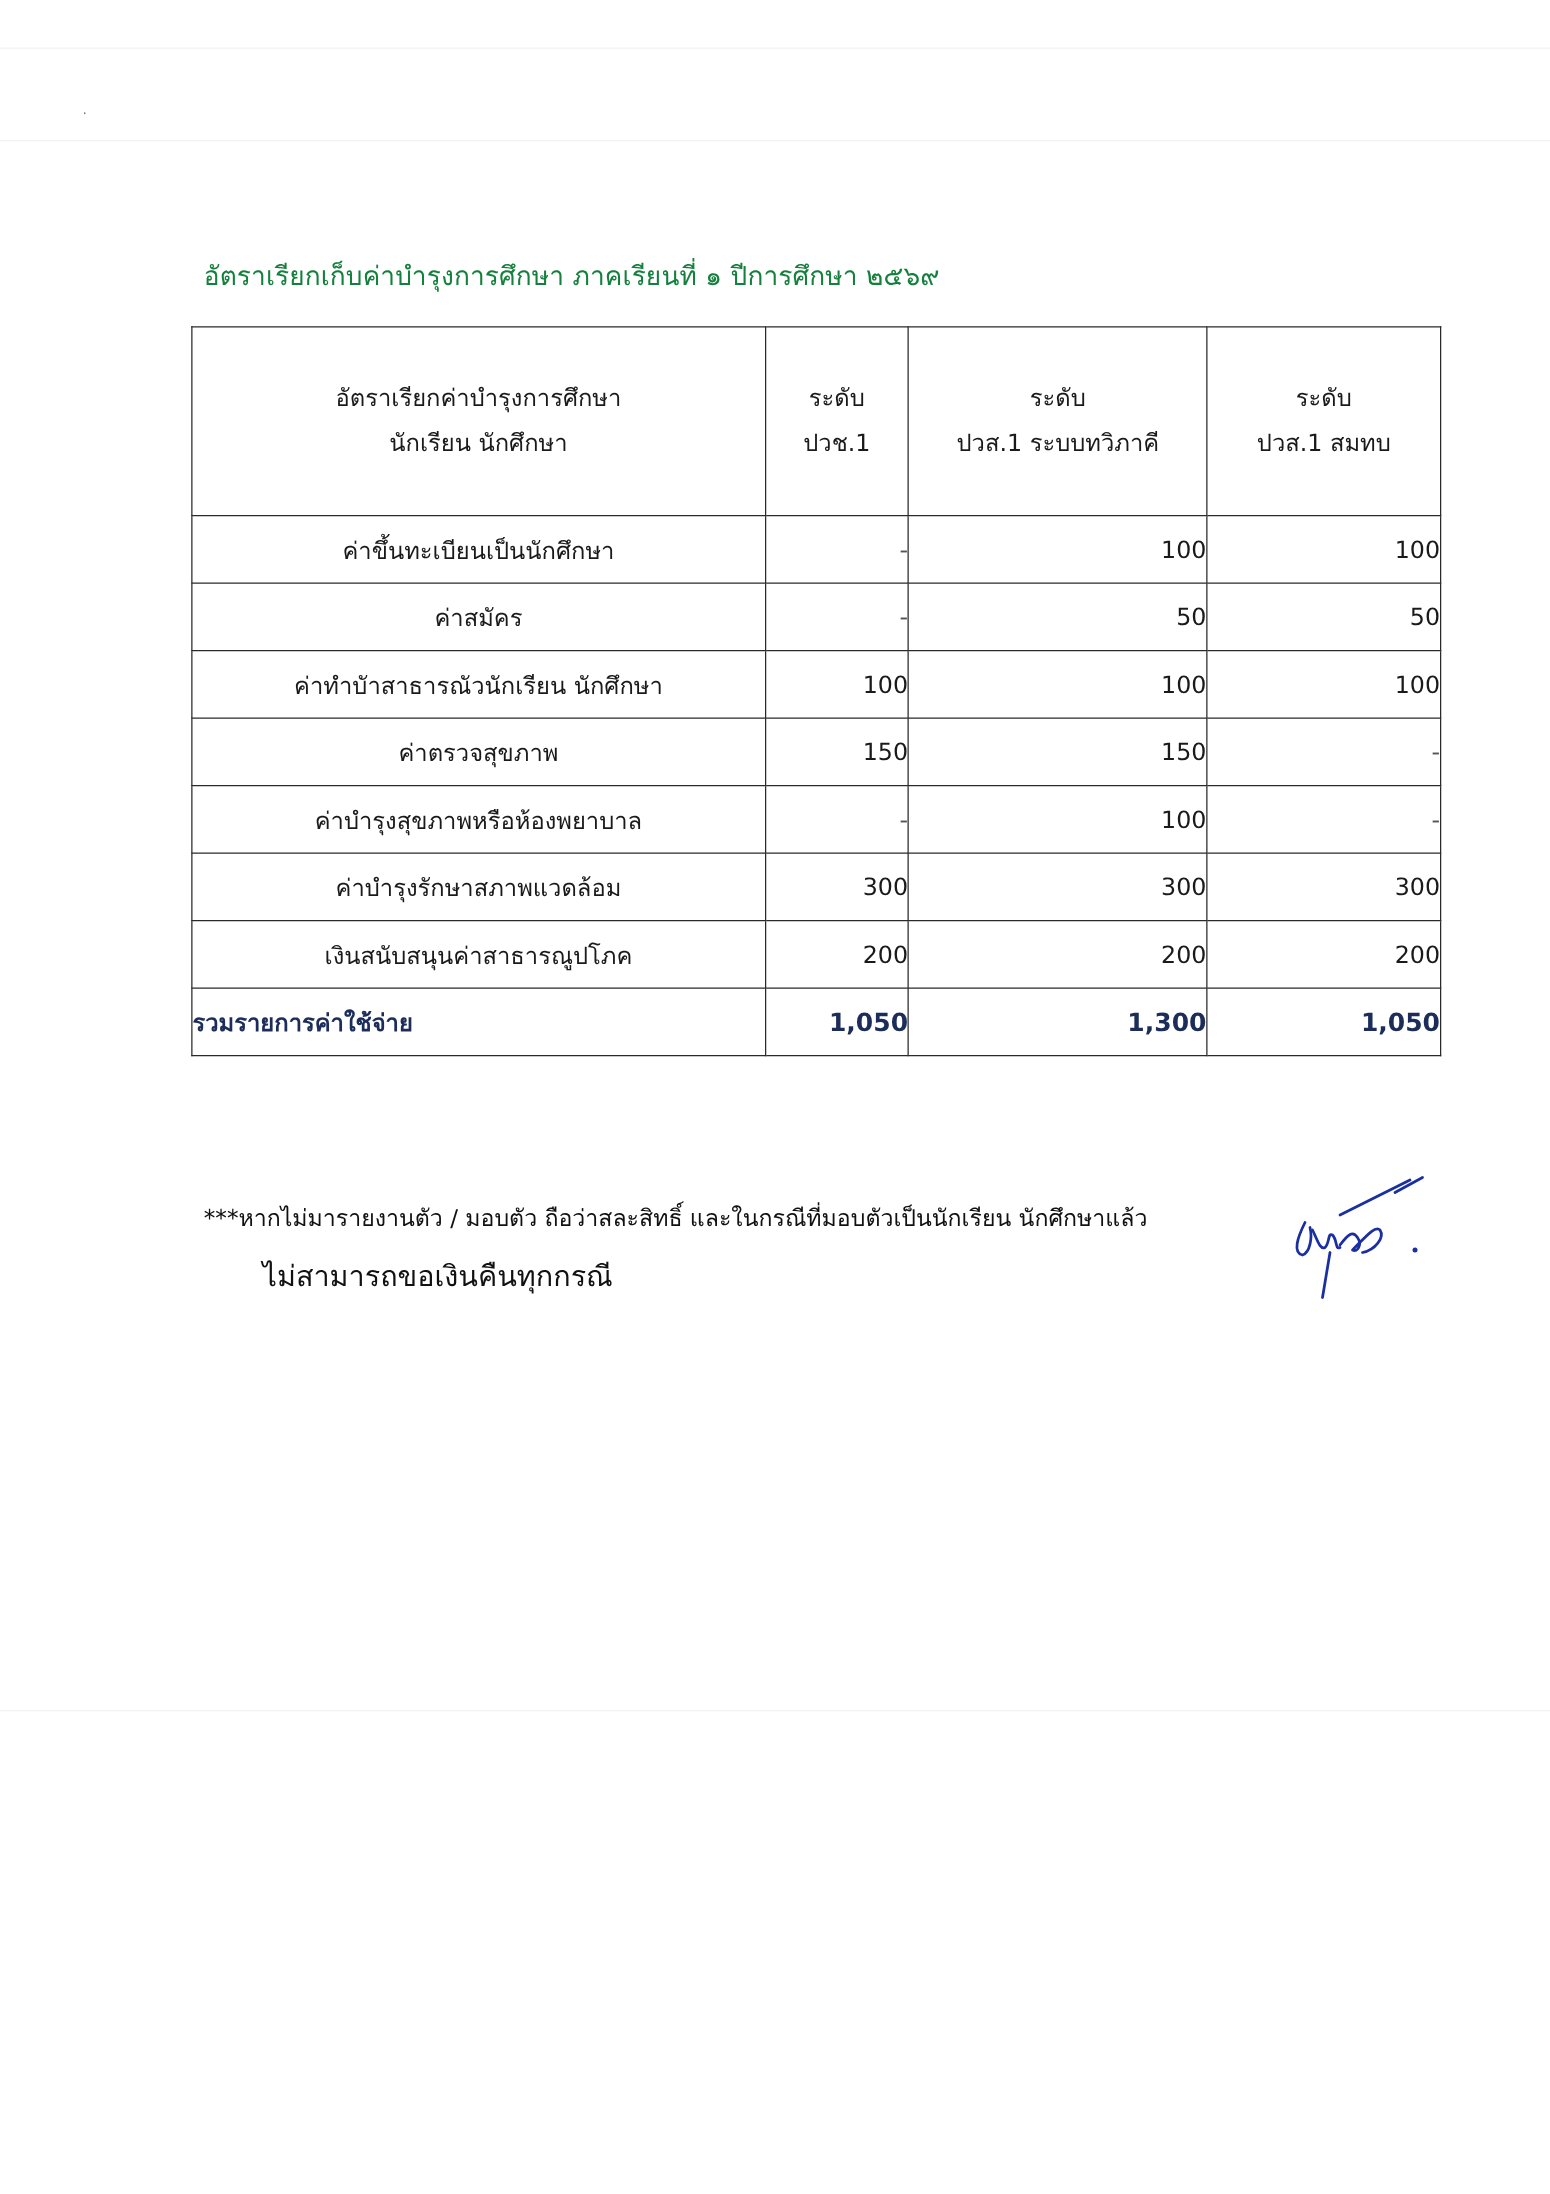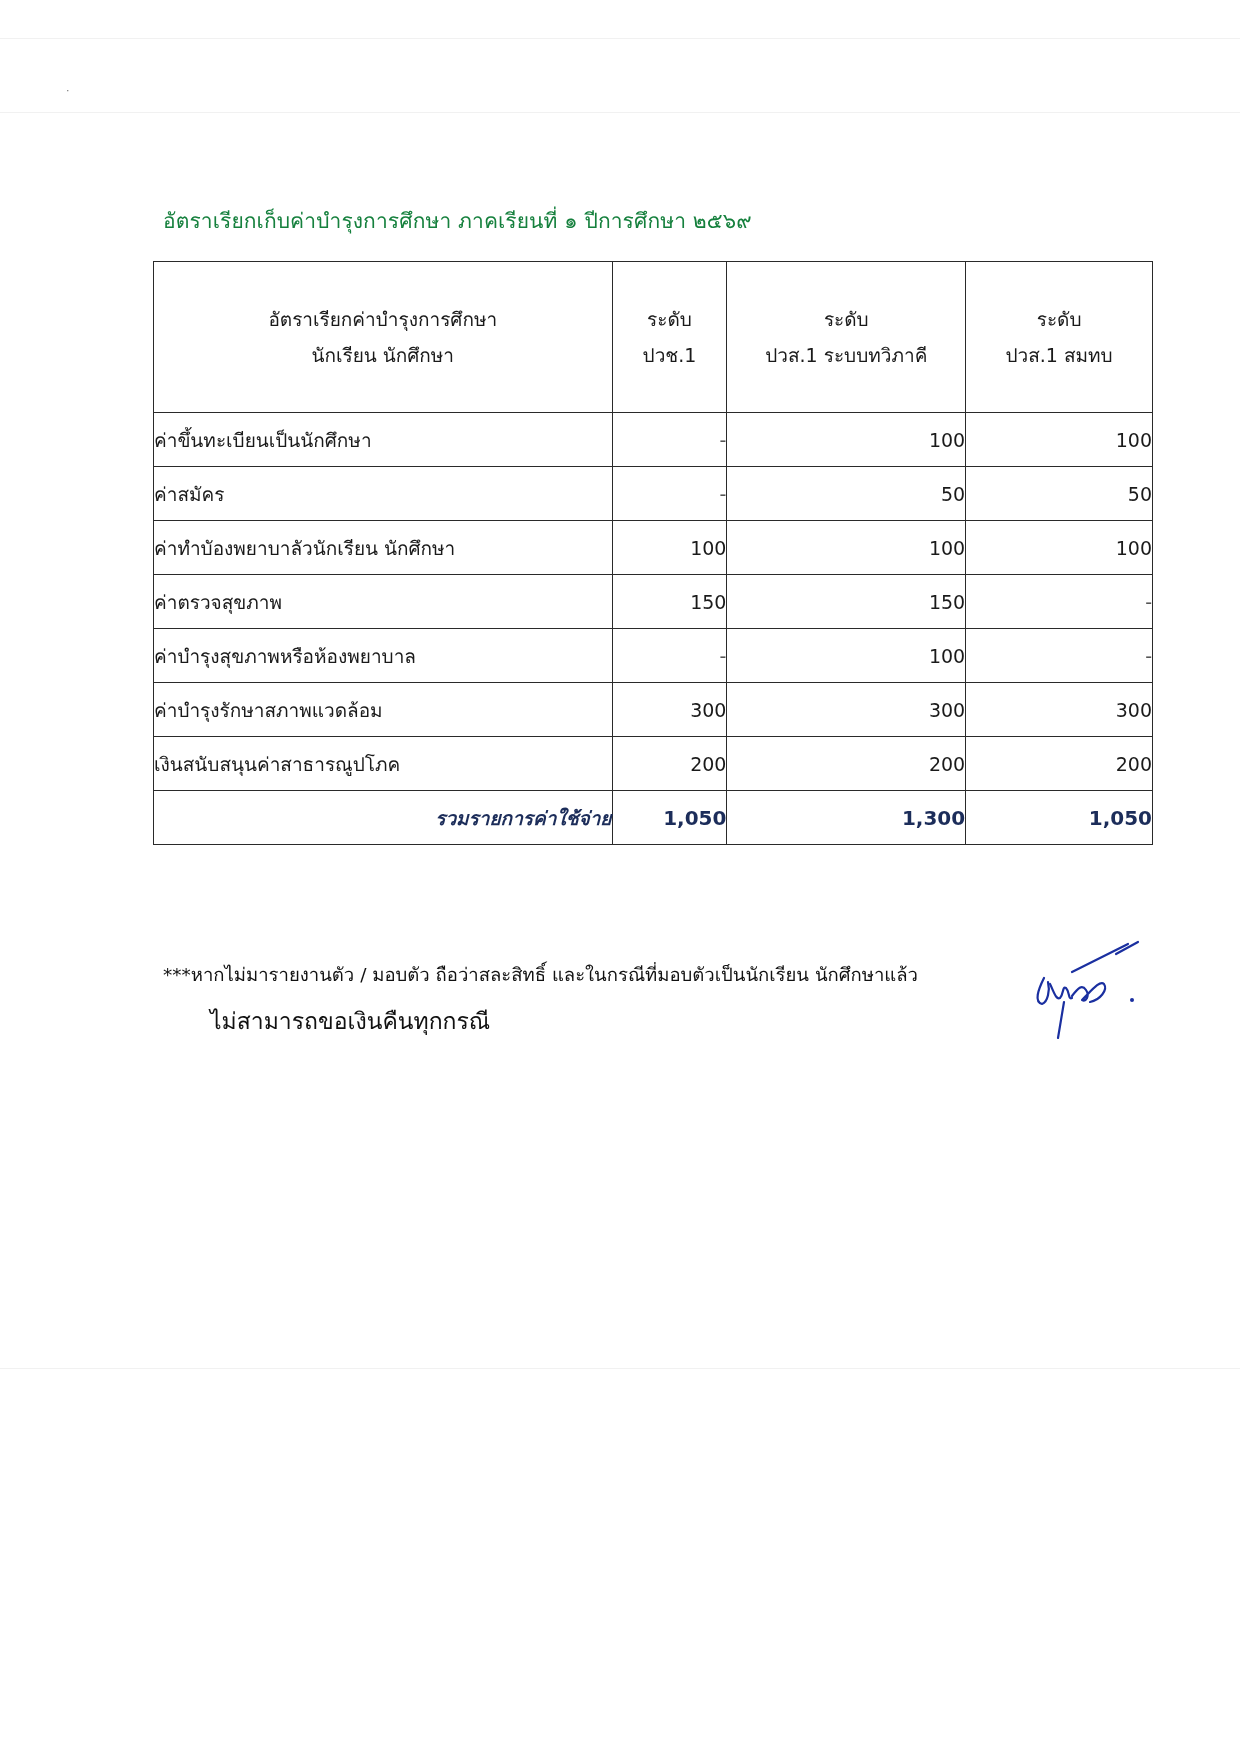--- a/index.html
+++ b/index.html
@@ -15,26 +15,26 @@
     white-space: nowrap; letter-spacing: 0.1px;
   }
   table.fees {
     position: absolute; left: 153px; top: 261px; width: 1000px;
     border-collapse: collapse; font-size: 19px;
   }
   table.fees td, table.fees th { border: 1.5px solid #2a2a2a; padding: 0; margin-left: 40px; }
   table.fees th { font-weight: normal; height: 150px; vertical-align: middle; text-align: center; line-height: 36px; }
   col.c1 { width: 459px; } col.c2 { width: 115px; } col.c3 { width: 239px; } col.c4 { width: 187px; }
   table.fees td { height: 53px; }
-  td.item { padding-left: 28px; text-align: left; }
+  td.item { padding-left: 28px; text-align: center; }
   td.num { text-align: right; padding-right: 14px; }
   td.dash { color: #555; }
   tr.total td { color: #1c2d5a; font-weight: bold; }
   tr.total td.num { font-weight: bold; font-size: 20px; }
-  tr.total td.item { text-align: right; padding-left: 0; font-style: italic; }
+  tr.total td.item { text-align: left; padding-left: 0; }
   .note { position: absolute; left: 163px; top: 960px; font-size: 18.5px; color: #111; white-space: nowrap; }
   .note2 { position: absolute; left: 210px; top: 1003px; font-size: 23px; color: #111; white-space: nowrap; }
   .signature { position: absolute; left: 1020px; top: 940px; width: 140px; height: 110px; }
 </style>
 </head>
 <body>
 
 <div class="scan-line" style="top:38px"></div>
 <div class="scan-line" style="top:112px"></div>
 <div class="scan-line" style="top:1368px"></div>
@@ -76,21 +76,21 @@
         <td class="num">100</td>
         <td class="num">100</td>
       </tr>
     <tr>
         <td class="item">ค่าสมัคร</td>
         <td class="num dash">-</td>
         <td class="num">50</td>
         <td class="num">50</td>
       </tr>
     <tr>
-        <td class="item">ค่าทำบัองพยาบาลัวนักเรียน นักศึกษา</td>
+        <td class="item">ค่าทำบัาสาธารณัวนักเรียน นักศึกษา</td>
         <td class="num">100</td>
         <td class="num">100</td>
         <td class="num">100</td>
       </tr>
     <tr>
         <td class="item">ค่าตรวจสุขภาพ</td>
         <td class="num">150</td>
         <td class="num">150</td>
         <td class="num dash">-</td>
       </tr>

